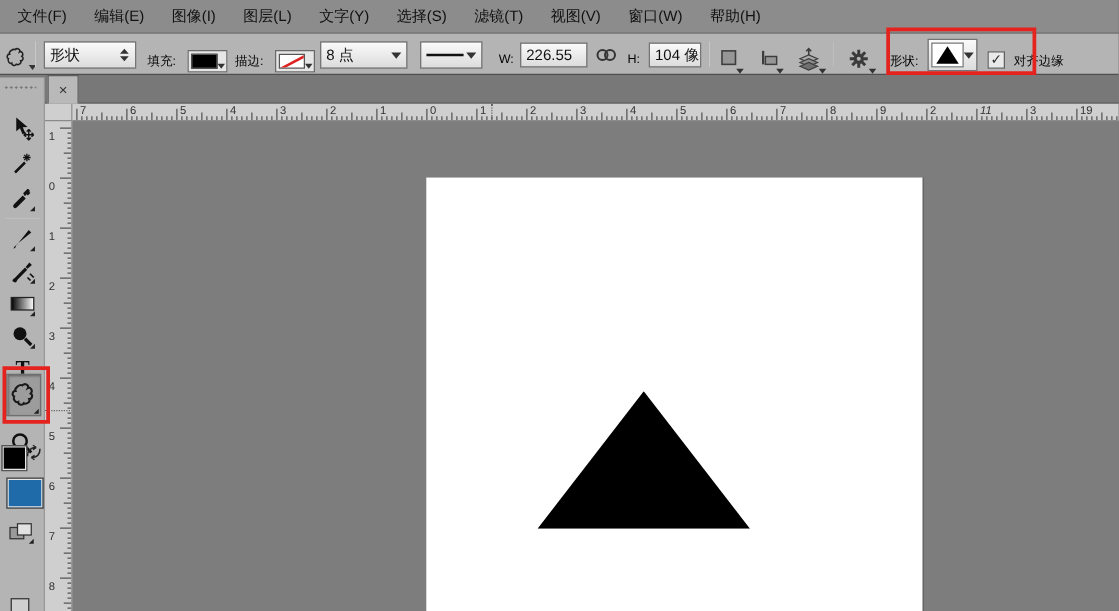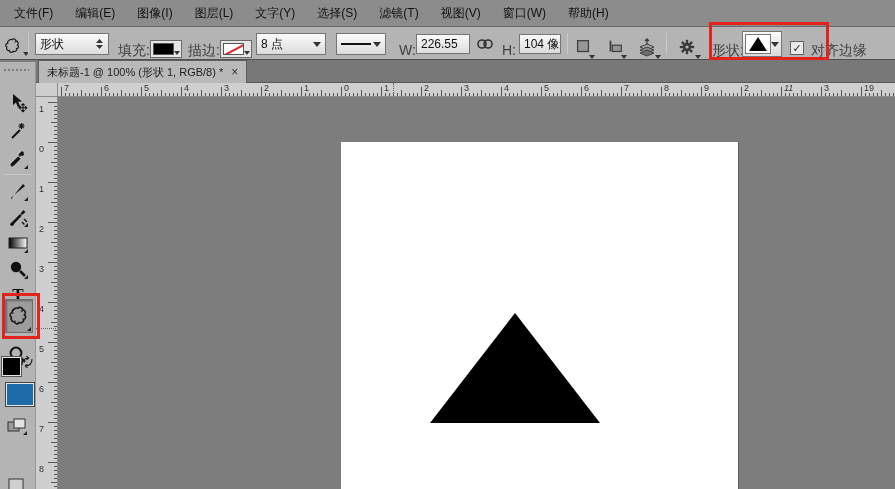--- a/index.html
+++ b/index.html
@@ -8,21 +8,21 @@
          position:relative; background:#7d7d7d; }
   .abs { position:absolute; }
 
   
   #menu-bar { left:0; top:0; width:895px; height:27px; background:#8c8c8c;
               border-bottom:1px solid #6a6a6a; display:flex; align-items:center; padding-left:14px; gap:22px; }
   .menu-item { color:#111; cursor:default; }
 
   #options-bar { left:0; top:27px; width:895px; height:33px; background:#b4b4b4;
                  border-bottom:1px solid #4f4f4f; }
-  .opt-label { position:absolute; top:15px; font-size:14px; color:#404040; }
+  .opt-label { position:absolute; top:15px; font-size:10px; color:#000000; }
   .field { position:absolute; background:linear-gradient(#fafafa,#dcdcdc); border:1px solid #757575;
            display:flex; align-items:center; padding:0 4px; font-size:12px; color:#111; }
   .vsep { position:absolute; top:6px; width:1px; height:21px; background:#8e8e8e; border-right:1px solid #c9c9c9; }
   .dd-arrow { width:0; height:0; border-left:4px solid transparent; border-right:4px solid transparent;
               border-top:5px solid #333; margin-left:auto; }
   .mini-arrow { position:absolute; width:0; height:0; border-left:3px solid transparent;
                 border-right:3px solid transparent; border-top:4px solid #333; }
   .icon-btn { position:absolute; width:24px; height:24px; top:8px; display:flex; align-items:center; justify-content:center; }
 
   
@@ -210,21 +210,20 @@
   </div>
 
   <span style="position:absolute;left:790px;top:14px;width:14px;height:14px;background:#e9e9e9;border:1px solid #606060;display:flex;align-items:center;justify-content:center;font-size:11px;font-weight:bold;color:#2a2a2a;line-height:12px;">✓</span>
   <span class="opt-label" style="left:811px;">对齐边缘</span>
 
   <div class="red-box" style="left:709px;top:-5px;width:120px;height:38px;"></div>
 </div>
 
 <div id="tab-bar" class="abs">
   <div id="doc-tab">
-    <span>未标题-1 @ 100% (形状 1, RGB/8) *</span>
     <span id="tab-close">×</span>
   </div>
 </div>
 
 <div id="toolbar" class="abs">
   <div id="grip"></div>
 
   <div class="tool" style="top:30px;">
     <svg width="20" height="20" viewBox="0 0 20 20">
       <path d="M5 1 L5 12 L8 9.6 L10 14.4 L12.2 13.4 L10.2 8.8 L14 8.6 Z" fill="#111"></path>

